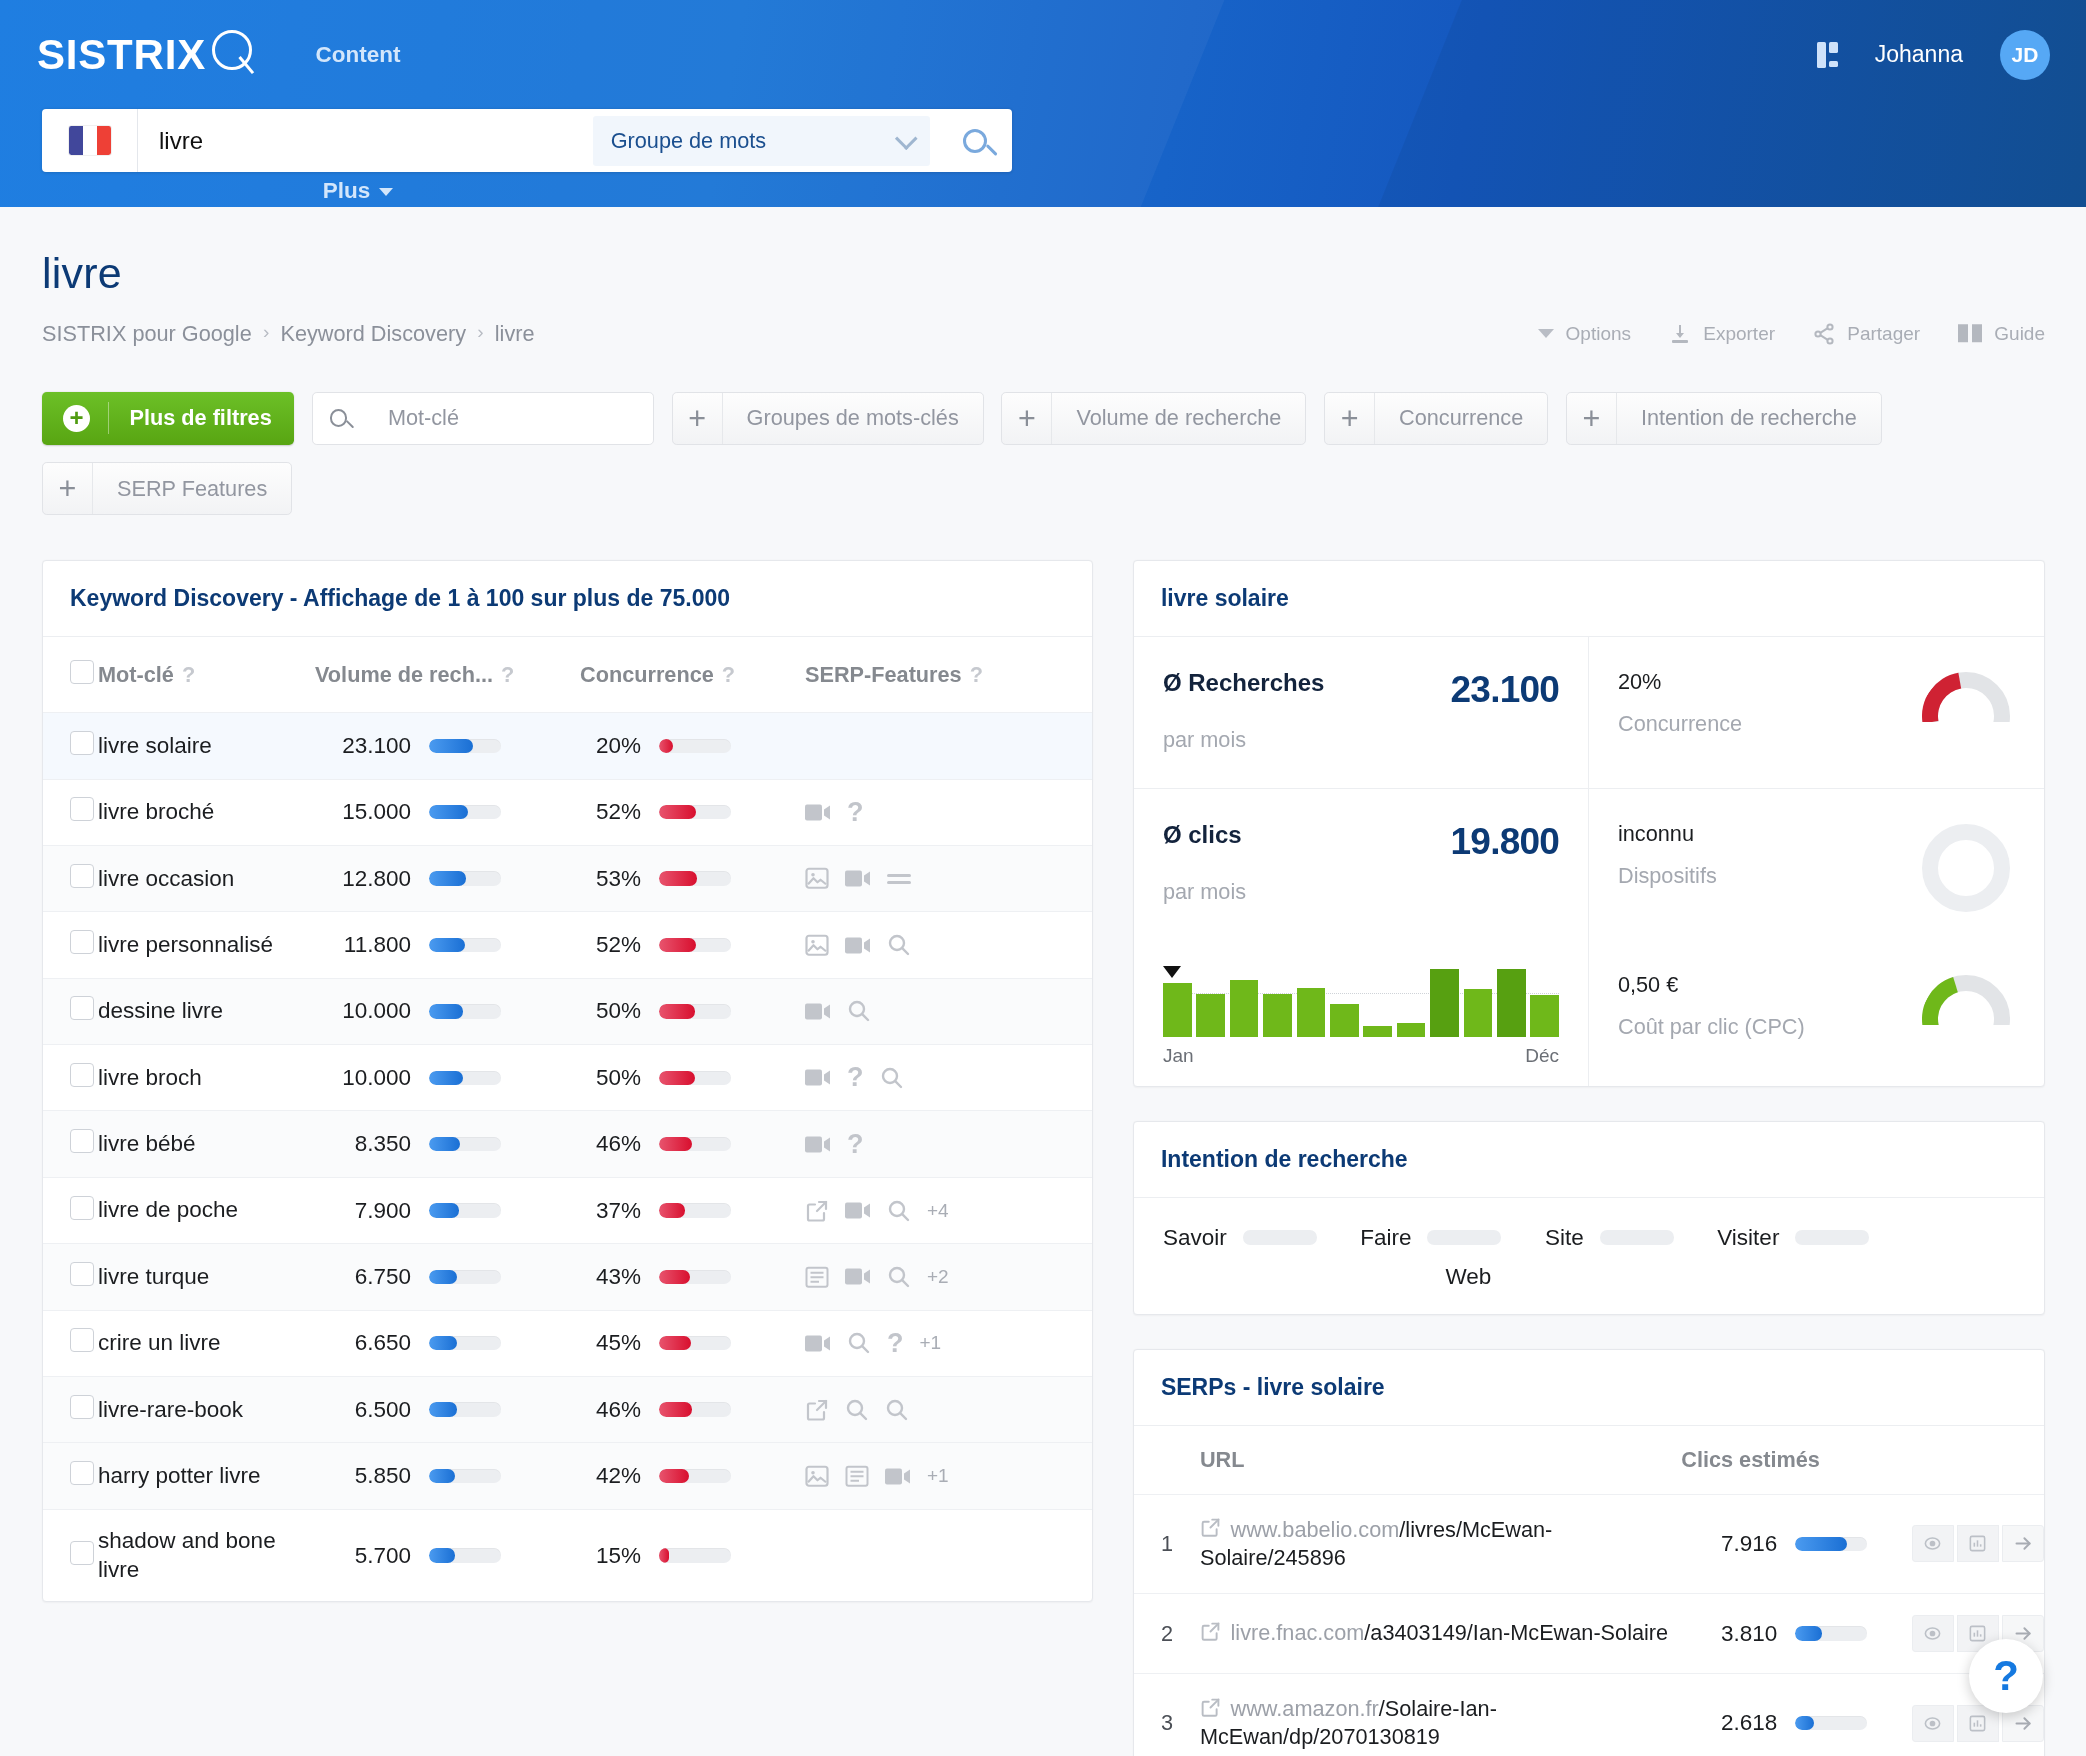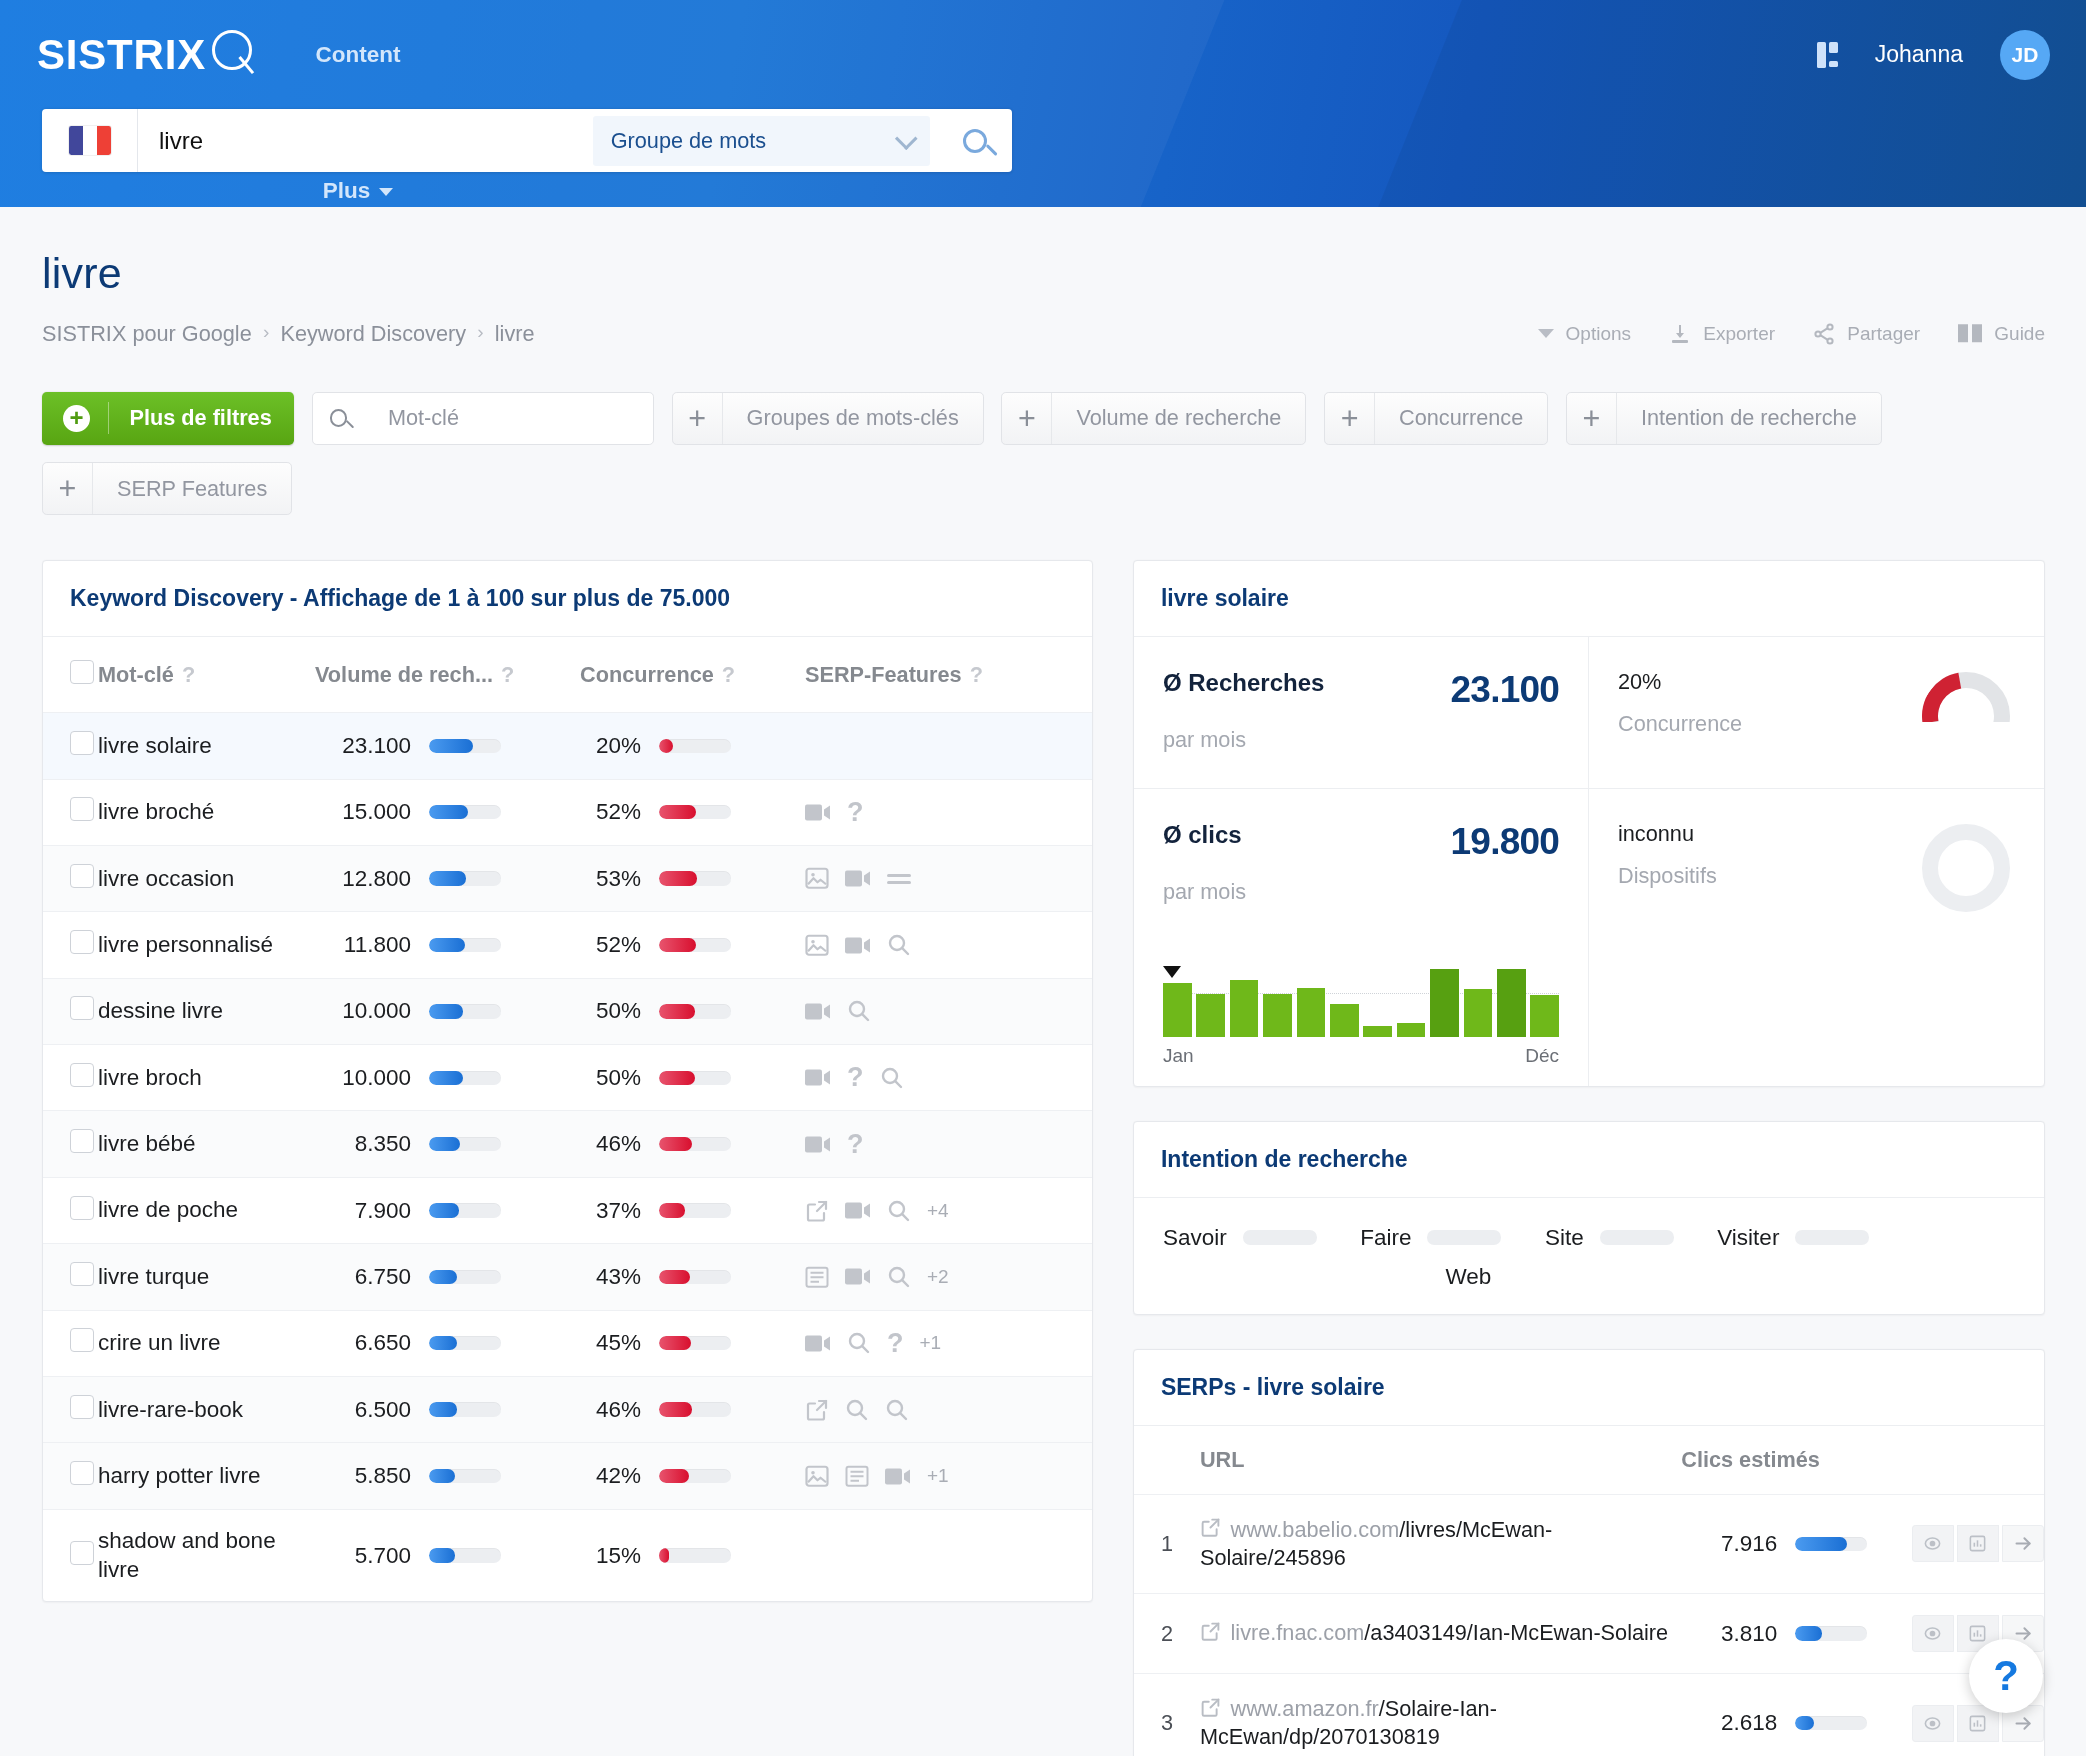--- a/index.html
+++ b/index.html
@@ -816,20 +816,28 @@
                 <div class="bcol" style="height: 14%;"></div>
                 <div class="bcol" style="height: 18%;"></div>
                 <div class="bcol dark" style="height: 92%;"></div>
                 <div class="bcol" style="height: 64%;"></div>
                 <div class="bcol dark" style="height: 92%;"></div>
                 <div class="bcol" style="height: 56%;"></div>
               </div>
             <div class="mlabels">
               <span>Jan</span>
               <span>Déc</span>
+            </div>
+          </div>
+          <div class="mcell last">
+            <div class="mtop">0,50 €</div>
+            <div class="msub">Coût par clic (CPC)</div>
+            <div class="gauge">
+              <div class="track"></div>
+              <div class="fill" style="border-color:#6fb81a transparent transparent transparent; transform:rotate(-62deg);"></div>
             </div>
           </div>
         </div>
       </div>
 
       <div class="card">
         <div class="card-head">
           <h3>Intention de recherche</h3>
         </div>
         <div class="intent-row">

